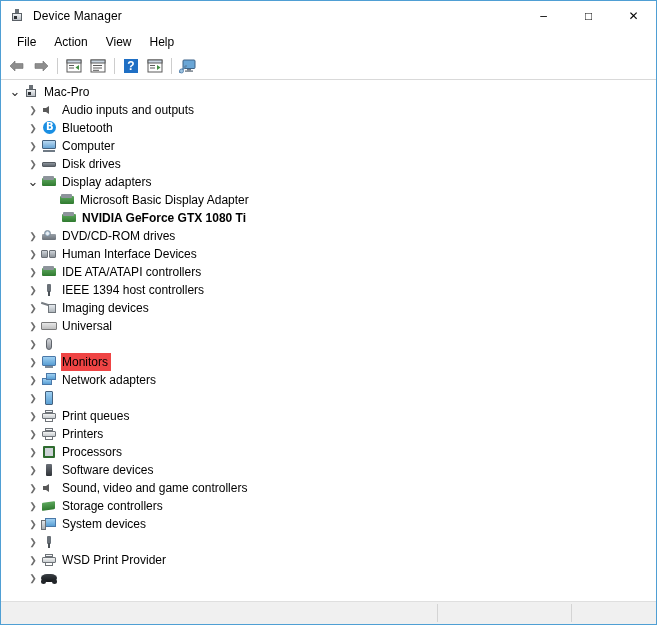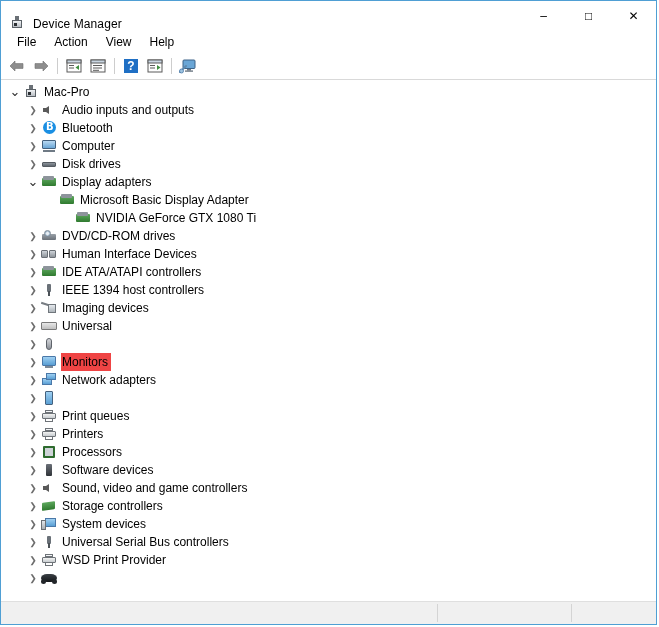--- a/index.html
+++ b/index.html
@@ -23,21 +23,21 @@
     display: flex;
     flex-direction: column;
   }
 
   
   #titlebar {
     height: 30px;
     min-height: 30px;
     background: #ffffff;
     display: flex;
-    align-items: flex-end;
+    align-items: center;
     position: relative;
   }
   #title-icon {
     margin-left: 8px;
     width: 16px; height: 16px;
     position: relative;
   }
   #title-text {
     margin-left: 8px;
     font-size: 12px;
@@ -559,21 +559,21 @@
           <span class="lbl">Display adapters</span>
         </div>
         <div class="row" style="padding-left: 42px;">
           <span class="exp none"></span>
           <span class="icn">
             <span class="i-card"></span>
             <span class="i-card-top"></span>
           </span>
           <span class="lbl">Microsoft Basic Display Adapter</span>
         </div>
-        <div class="row" style="padding-left: 58px;">
+        <div class="row" style="padding-left: 44px; font-weight: bold;">
           <span class="exp none"></span>
           <span class="icn">
             <span class="i-card"></span>
             <span class="i-card-top"></span>
           </span>
           <span class="lbl">NVIDIA GeForce GTX 1080 Ti</span>
         </div>
         <div class="row" style="padding-left: 24px;">
           <span class="exp">❯</span>
           <span class="icn">
@@ -703,21 +703,20 @@
             <span class="i-sys-t"></span>
           </span>
           <span class="lbl">System devices</span>
         </div>
         <div class="row" style="padding-left: 24px;">
           <span class="exp">❯</span>
           <span class="icn">
             <span class="i-usb-h"></span>
             <span class="i-usb-s"></span>
           </span>
-          <span class="lbl">Universal Serial Bus controllers</span>
         </div>
         <div class="row" style="padding-left: 24px;">
           <span class="exp">❯</span>
           <span class="icn">
             <span class="i-prn-top"></span>
             <span class="i-prn-body"></span>
             <span class="i-prn-out"></span>
           </span>
           <span class="lbl">WSD Print Provider</span>
         </div>

